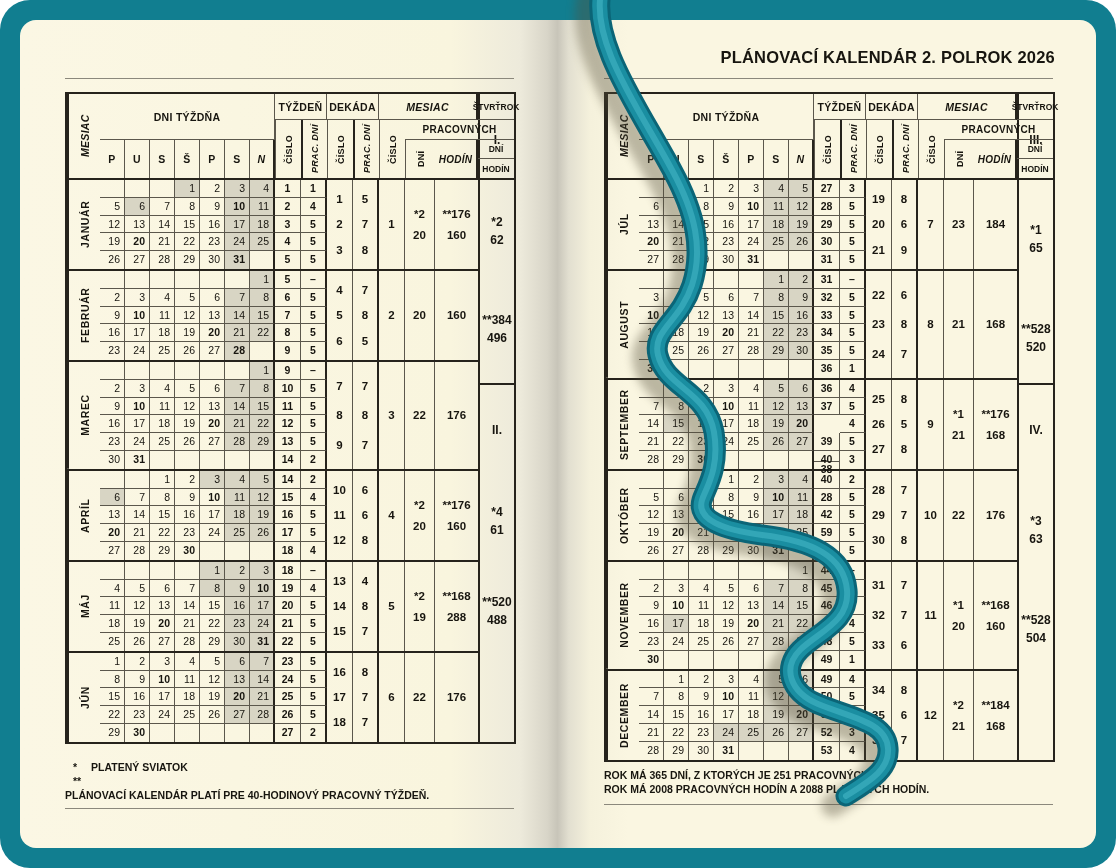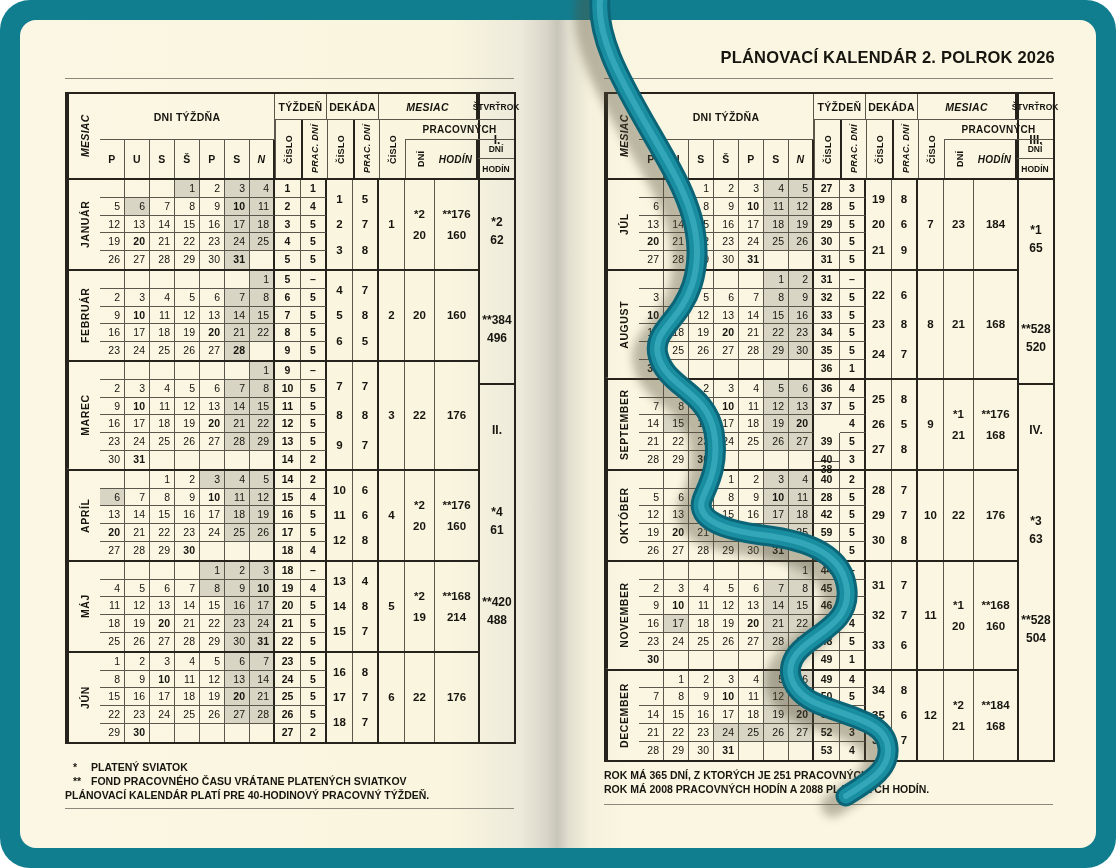--- a/index.html
+++ b/index.html
@@ -436,21 +436,21 @@
                 </div>
                 <div class="mg center bbn" style="grid-area: 1 / 13 / span 5;">
                   <div>5</div>
                 </div>
                 <div class="mg center bbn" style="grid-area: 1 / 14 / span 5;">
                   <div>*2</div>
                   <div>19</div>
                 </div>
                 <div class="mg center brn bbn" style="grid-area: 1 / 15 / span 5;">
                   <div>**168</div>
-                  <div>214</div>
+                  <div>288</div>
                 </div>
               </div>
               <div class="month" style="grid-template-rows: repeat(5, 17.8px);">
                 <div class="mlabel br2 bbn" style="grid-area: 1 / 1 / span 5;">JÚN</div>
                 <div class="dc" style="grid-area: 1 / 2;">1</div>
                 <div class="dc" style="grid-area: 1 / 3;">2</div>
                 <div class="dc" style="grid-area: 1 / 4;">3</div>
                 <div class="dc" style="grid-area: 1 / 5;">4</div>
                 <div class="dc" style="grid-area: 1 / 6;">5</div>
                 <div class="dc gy" style="grid-area: 1 / 7;">6</div>
@@ -531,34 +531,33 @@
             </div>
             <div class="quarter">
               <div class="qseg" style="height: 91px;">
                 <div>II.</div>
               </div>
               <div class="qseg" style="height: 91px;">
                 <div>*4</div>
                 <div>61</div>
               </div>
               <div class="qseg" style="height: 89px;">
-                <div>**420</div>
+                <div>**520</div>
                 <div>488</div>
               </div>
             </div>
           </div>
         </div>
       <div class="fns">
           <div class="fnrow">
             <div class="fnm">*</div>
             <div>PLATENÝ SVIATOK</div>
           </div>
           <div class="fnrow">
             <div class="fnm">**</div>
-            <div>FOND PRACOVNÉHO ČASU VRÁTANE PLATENÝCH SVIATKOV</div>
           </div>
           <div class="fnrow">
             <div>PLÁNOVACÍ KALENDÁR PLATÍ PRE 40-HODINOVÝ PRACOVNÝ TÝŽDEŇ.</div>
           </div>
         </div>
       <div class="rule bot l"></div>
     </div>
     <div class="page right">
       <div class="ptitle">PLÁNOVACÍ KALENDÁR 2. POLROK 2026</div>
       <div class="rule top"></div>

